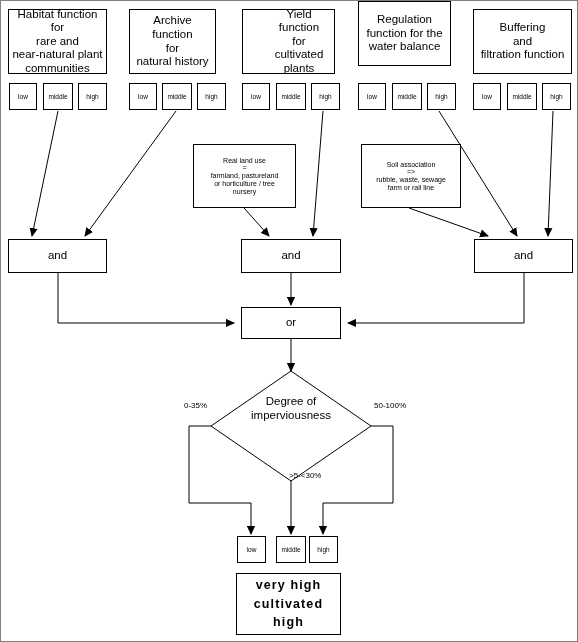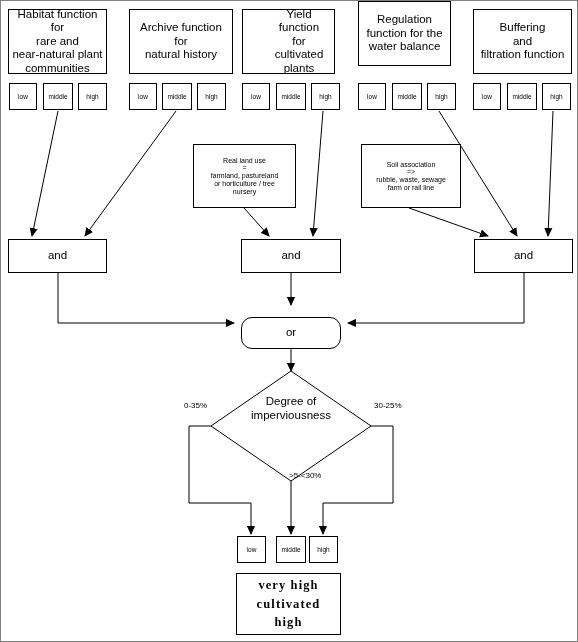--- a/index.html
+++ b/index.html
@@ -107,21 +107,21 @@
       <path d="M290,480 L290,533" marker-end="url(#arrow)"></path>
     </g>
   </svg>
 
   <div class="box fn-box" style="left:7px;  top:8px;  width:99px;  height:65px;">
     <span style="white-space:pre-line;">Habitat function for
 rare and
 near-natural plant
 communities</span>
   </div>
-  <div class="box fn-box" style="left:128px; top:8px; width:104px; height:65px;">
+  <div class="box fn-box" style="left:128px; top:8px; width:87px; height:65px;">
     <span style="white-space:pre-line;">Archive function
 for
 natural history</span>
   </div>
   <div class="box fn-box" style="left:241px; top:8px; width:93px; height:65px;">
     <span style="white-space:pre-line;margin-left:21px;">Yield function
 for
 cultivated plants</span>
   </div>
   <div class="box fn-box" style="left:357px; top:0; width:93px; height:65px;">
@@ -202,41 +202,41 @@
 
   <div class="box logic-box" style="left:7px; top:238px; width:99px; height:34px;">
     <span>and</span>
   </div>
   <div class="box logic-box" style="left:240px; top:238px; width:100px; height:34px;">
     <span>and</span>
   </div>
   <div class="box logic-box" style="left:473px; top:238px; width:99px; height:34px;">
     <span>and</span>
   </div>
-  <div class="box logic-box" style="left:240px; top:316px; width:100px; height:32px;border-radius:11px;">
+  <div class="box logic-box" style="left:240px; top:306px; width:100px; height:32px;">
     <span>or</span>
   </div>
 
   <div class="diamond-text" style="left:230px; top:393px; width:120px;">
     <span>Degree of</span><br>
     <span>imperviousness</span>
   </div>
   <div class="diamond-label" style="left:183px; top:400px;">0-35%</div>
-  <div class="diamond-label" style="left:373px; top:400px;">30-25%</div>
+  <div class="diamond-label" style="left:373px; top:400px;">50-100%</div>
   <div class="diamond-label" style="left:288px; top:470px;">&gt;5-&lt;30%</div>
 
   <div class="box lvl-box" style="left:236px; top:535px; width:29px; height:27px;">
     <span>low</span>
   </div>
   <div class="box lvl-box" style="left:275px; top:535px; width:30px; height:27px;">
     <span>middle</span>
   </div>
   <div class="box lvl-box" style="left:308px; top:535px; width:29px; height:27px;">
     <span>high</span>
   </div>
 
-  <div class="box result-box" style="left:235px; top:572px; width:105px; height:62px; flex-direction:column;font-family:Liberation Serif, serif;">
+  <div class="box result-box" style="left:235px; top:572px; width:105px; height:62px; flex-direction:column;">
     <span>very high</span>
     <span>cultivated</span>
     <span>high</span>
   </div>
 
 </div>
 
 </body></html>

